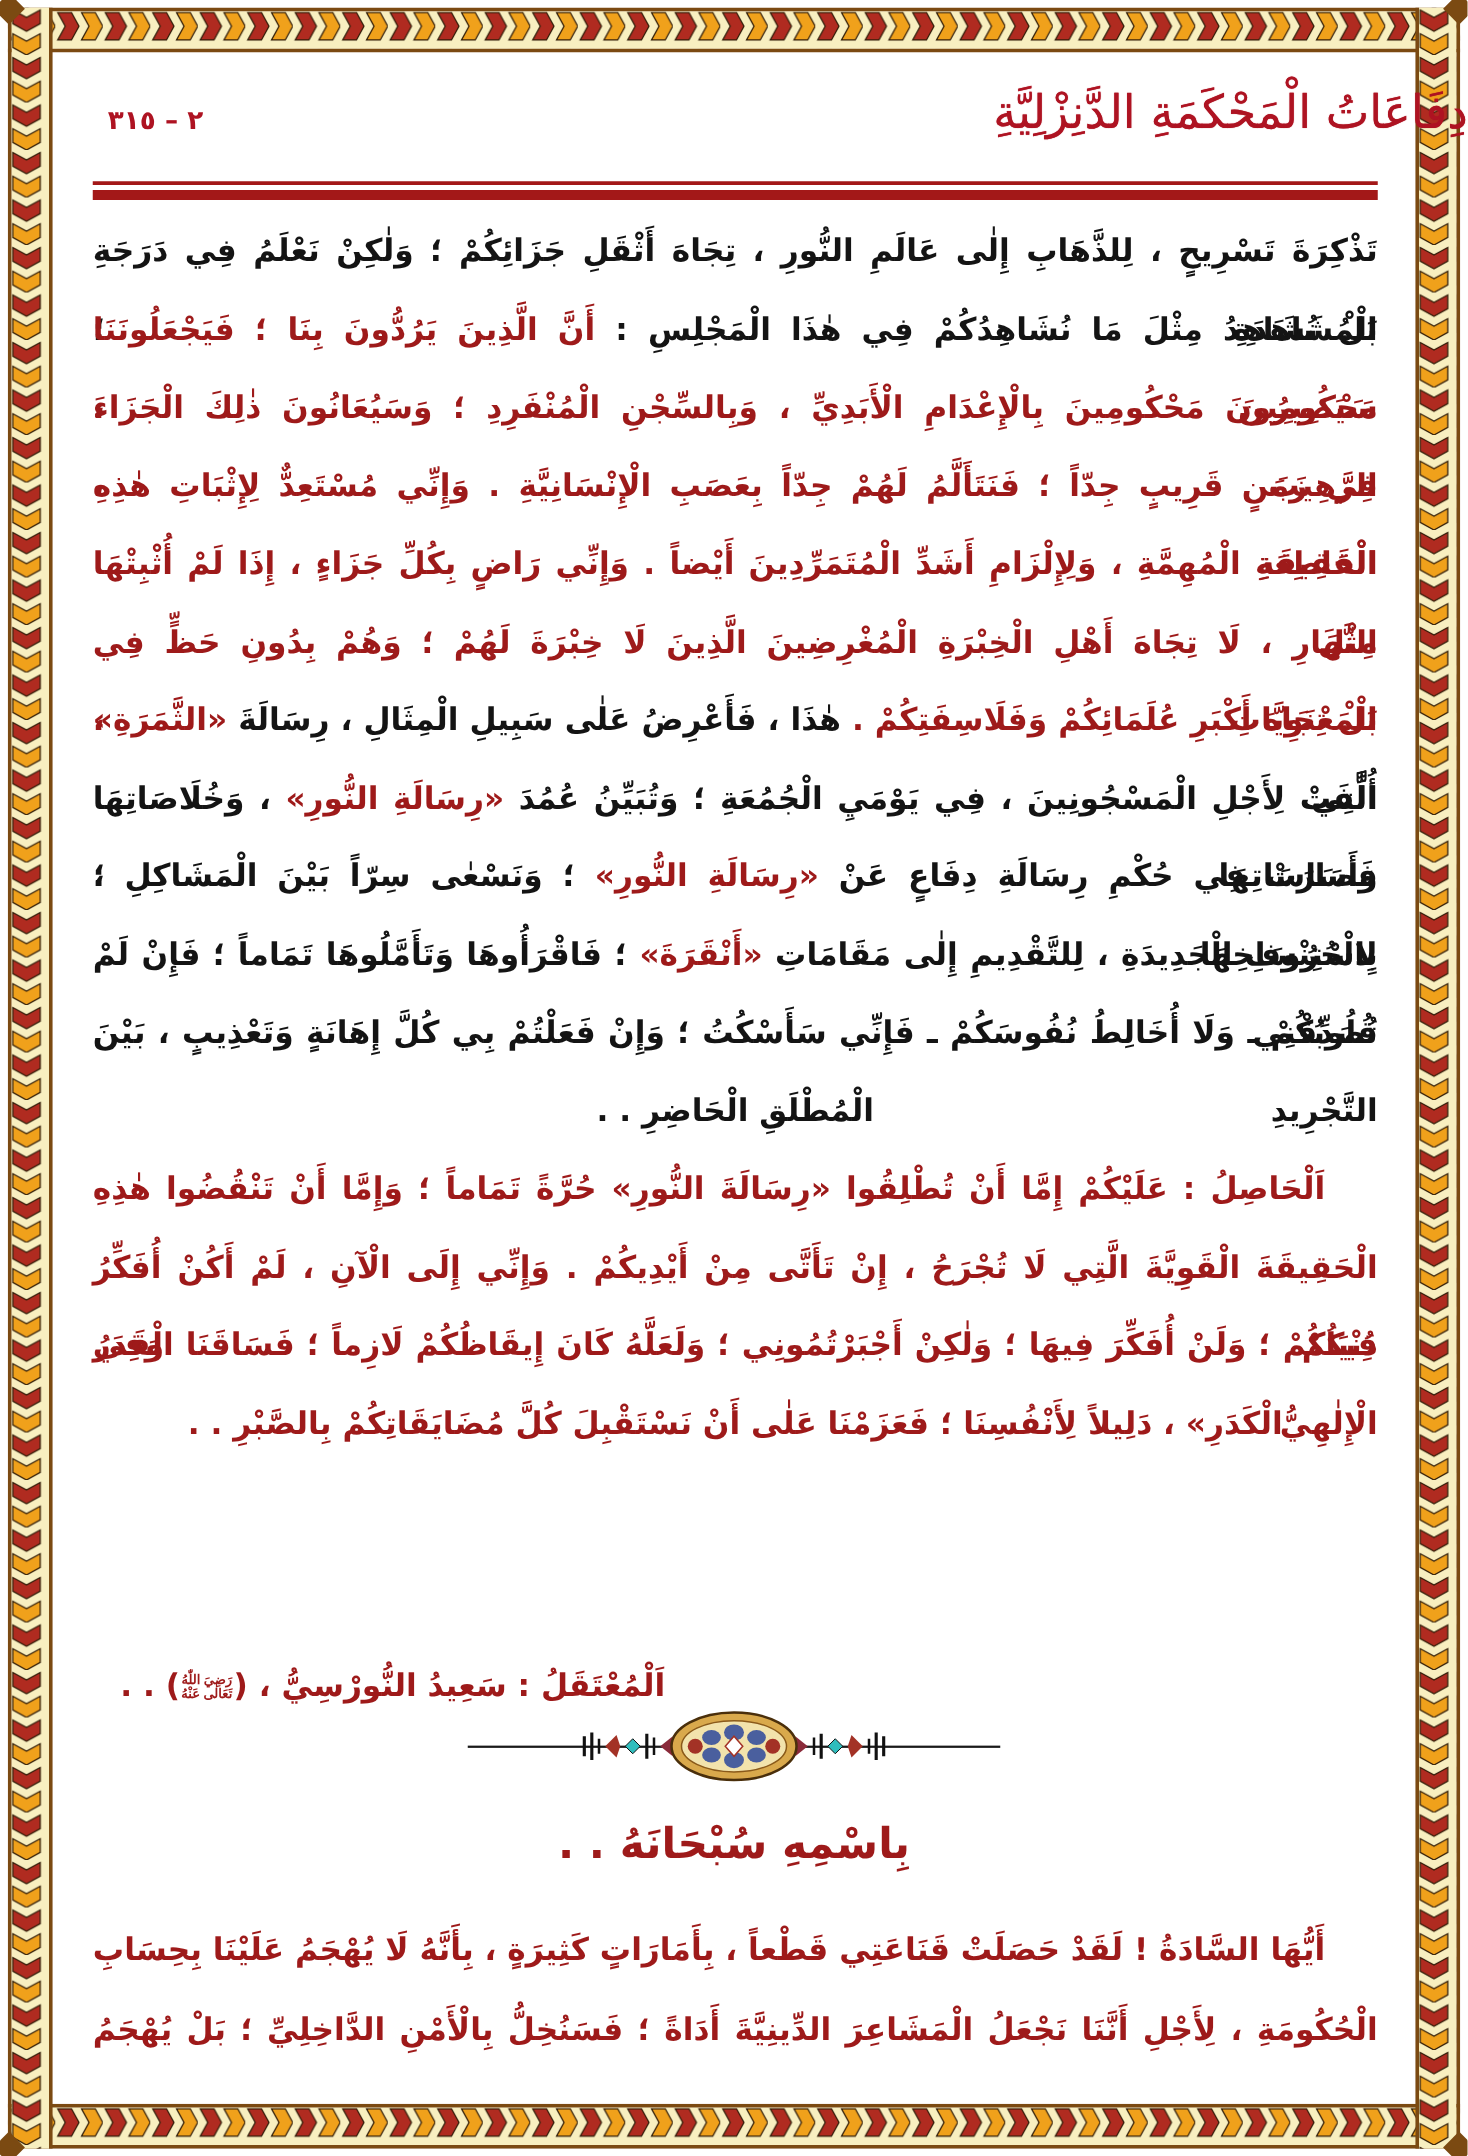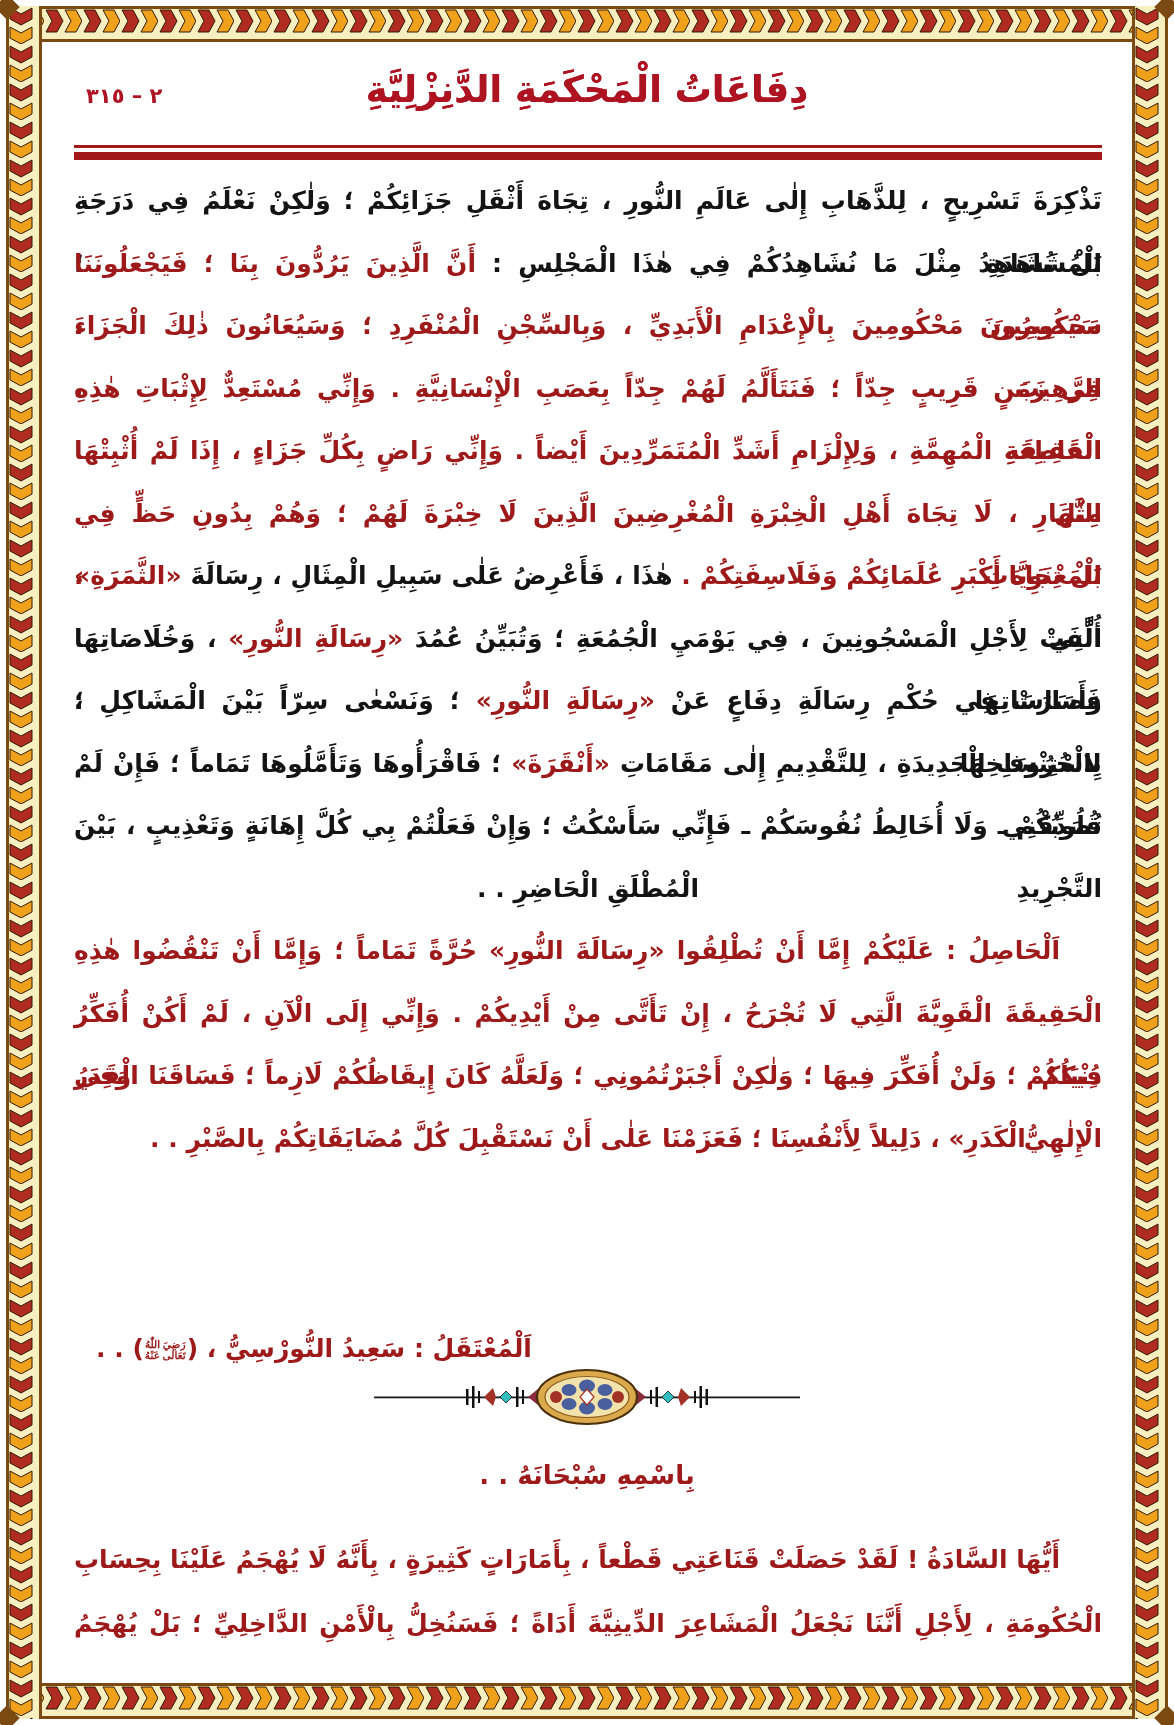--- a/index.html
+++ b/index.html
@@ -12,22 +12,22 @@
   .band svg{display:block;}
   .spike{position:absolute;width:18px;height:18px;background:var(--border-brown,#7B4A12);transform:rotate(45deg);}
   .spike.tl{left:-2px;top:-2px}.spike.tr{right:-2px;top:-2px}
   .spike.bl{left:-2px;bottom:-2px}.spike.br{right:-2px;bottom:-2px}
   
   .pagenum{
     position:absolute;left:86px;top:84px;font-size:21px;font-weight:700;
     color:var(--crimson,#AE1322);direction:rtl;letter-spacing:1px;
   }
   .doc-title{
-    position:absolute;left:0;right:0;top:68px;text-align:center;
-    font-size:37px;font-weight:700;color:var(--crimson,#AE1322);
+    position:absolute;left:0;right:0;top:68px;text-align:right;
+    font-size:37px;font-weight:400;color:var(--crimson,#AE1322);
     text-shadow:0 0 .6px var(--crimson,#AE1322);
   }
   .rules{position:absolute;left:74px;right:72px;top:145px;}
   .rule-thin{height:3px;background:var(--rule-red,#A31818);margin-bottom:4px;}
   .rule-thick{height:8px;background:var(--rule-red,#A31818);}
   
   .textblock{position:absolute;left:74px;right:72px;direction:rtl;}
   .tb1{top:170px;}
   .tb3{top:1528px;}
   .line{
@@ -47,21 +47,21 @@
   .seal-stack{
     display:inline-flex;flex-direction:column;vertical-align:middle;
     font-size:10.5px;line-height:11px;text-align:center;margin:0 1px;
     color:var(--maroon,#9E1A1A);
     font-family:Liberation Serif, serif;
   }
   
   .divider-wrap{position:absolute;left:0;right:0;top:1366px;display:flex;justify-content:center;}
   .basmala{
     position:absolute;left:0;right:0;top:1444px;text-align:center;
-    font-size:26px;font-weight:700;color:var(--maroon,#9E1A1A);line-height:62px;
+    font-size:34px;font-weight:700;color:var(--maroon,#9E1A1A);line-height:62px;
   }
 </style>
 </head>
 <body>
 
 <div class="band" style="left:6px;top:6px;width:1162px;height:36px">
   <svg width="1162" height="36">
     <defs>
       <pattern id="chainT" width="38" height="30" patternUnits="userSpaceOnUse">
         <rect width="38" height="30" fill="#F8EFC0"></rect>

